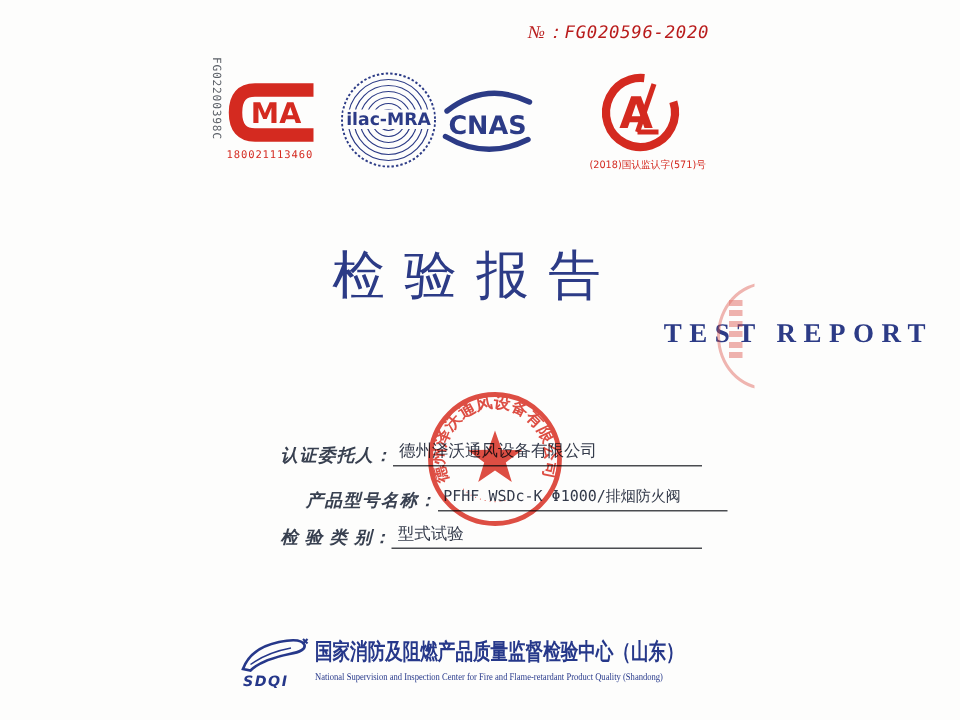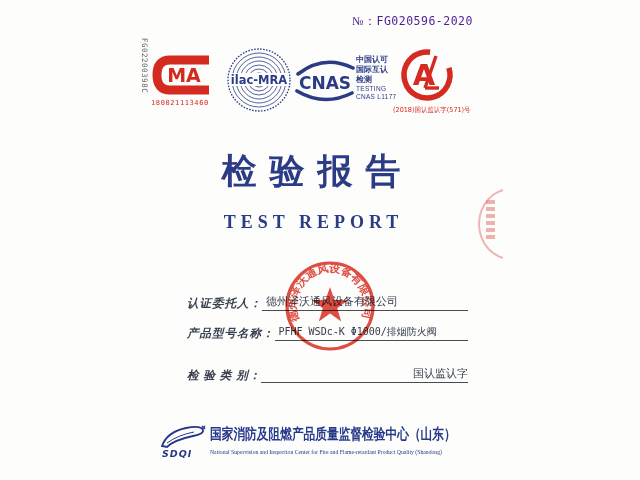--- a/index.html
+++ b/index.html
@@ -1,44 +1,44 @@
 <!DOCTYPE html>
 <html><head>
 <meta charset="utf-8">
 <style>
   html,body{margin:0;padding:0;}
   body{width:640px;height:480px;overflow:hidden;background:#ffffff;
        font-family:"Liberation Serif", serif;}
   .page{position:relative;width:640px;height:480px;background:#fdfdfc;}
 
   
-  .report-no{position:absolute;left:352px;top:13px;font-size:12px;color:#4c1d95;
-             letter-spacing:.5px;}
+  .report-no{position:absolute;left:352px;top:13px;font-size:12px;color:#b91c1c;
+             letter-spacing:.5px;font-style:italic;}
   .report-no .num{font-family:"DejaVu Sans Mono", monospace;font-size:11.5px;}
 
   
   .side-code{position:absolute;left:149px;top:38px;transform:rotate(90deg);
              transform-origin:0 0;font-family:"DejaVu Sans Mono", monospace;
              font-size:7.5px;color:#5a5f66;letter-spacing:.5px;white-space:nowrap;}
 
   
   .mark{position:absolute;}
   .cma-num{position:absolute;left:151px;top:99px;font-family:"DejaVu Sans Mono", monospace;
            font-size:7px;color:#d42a20;letter-spacing:.6px;text-align:center;}
   .cnas-sidetext{position:absolute;left:356px;top:55px;color:#2c3b86;line-height:1.25;}
   .cnas-sidetext .zh{font-size:8px;font-weight:bold;font-family:"DejaVu Sans", sans-serif;}
   .cnas-sidetext .en{font-size:6.5px;font-family:"Liberation Sans", sans-serif;letter-spacing:.3px;}
   .cal-caption{position:absolute;left:393px;top:105px;font-size:6.8px;color:#d42a20;
                font-family:"DejaVu Sans", sans-serif;transform:scaleX(.95);transform-origin:left;}
 
   
-  .title-zh{position:absolute;left:0;top:148px;width:622px;text-align:center;
-            font-family:"DejaVu Sans", sans-serif;font-weight:bold;font-size:35px;
+  .title-zh{position:absolute;left:0;top:160px;width:622px;text-align:center;
+            font-family:"DejaVu Sans", sans-serif;font-weight:normal;font-size:35px;
             color:#2c3b86;letter-spacing:13px;text-indent:13px;}
-  .title-en{position:absolute;left:0;top:212px;width:622px;text-align:center;
+  .title-en{position:absolute;left:0;top:212px;width:622px;text-align:right;
             font-family:"Liberation Serif", serif;font-weight:bold;font-size:18px;
             color:#2c3b86;letter-spacing:5px;text-indent:5px;}
 
   
   .field{position:absolute;left:187px;width:281px;display:flex;align-items:flex-end;}
   .flabel{font-size:11.5px;color:#384050;white-space:nowrap;flex:0 0 auto;
           font-weight:bold;letter-spacing:1px;font-style:italic;}
   .fline{flex:1 1 auto;border-bottom:1px solid #4a4c50;padding:0 0 1px 4px;min-height:15px;}
   .fvalue{font-size:11px;color:#333a4a;white-space:nowrap;}
   .fvalue.model{font-family:"DejaVu Sans Mono","DejaVu Sans",monospace;font-size:10px;}
@@ -93,27 +93,20 @@
     <rect x="3" y="26" width="60" height="13" fill="#fdfdfc"></rect>
     <text x="33" y="36.5" text-anchor="middle" font-family="DejaVu Sans, sans-serif" font-size="11.5" font-weight="bold" fill="#2c3b86">ilac-MRA</text>
   </svg>
 
   <svg class="mark" style="left:294px;top:57px;" width="62" height="46" viewBox="0 0 62 46">
     <path d="M4,17 Q30,-3 59,11" fill="none" stroke="#2c3b86" stroke-width="3.6" stroke-linecap="round"></path>
     <path d="M3,34 Q30,50 58,36" fill="none" stroke="#2c3b86" stroke-width="3.6" stroke-linecap="round"></path>
     <text x="31" y="32" text-anchor="middle" font-family="DejaVu Sans, sans-serif" font-size="17" font-weight="bold" fill="#2c3b86">CNAS</text>
   </svg>
 
-  <div class="cnas-sidetext">
-    <div class="zh">中国认可</div>
-    <div class="zh">国际互认</div>
-    <div class="zh">检测</div>
-    <div class="en">TESTING</div>
-    <div class="en">CNAS L1177</div>
-  </div>
 
   <svg class="mark" style="left:398px;top:47px;" width="58" height="58" viewBox="0 0 58 58">
     <circle cx="29" cy="28" r="23" fill="none" stroke="#d42a20" stroke-width="5.5" stroke-dasharray="118 27" transform="rotate(-18 29 28)"></circle>
     <text x="26" y="38" text-anchor="middle" font-family="DejaVu Sans, sans-serif" font-size="29" font-weight="bold" fill="#d42a20">A</text>
     <line x1="38" y1="9" x2="27" y2="41" stroke="#d42a20" stroke-width="3.4"></line>
     <line x1="27" y1="41" x2="41" y2="41" stroke="#d42a20" stroke-width="3.4"></line>
   </svg>
   <div class="cal-caption">(2018)国认监认字(571)号</div>
 
   <div class="title-zh">检验报告</div>
@@ -121,27 +114,27 @@
 
   <div class="edge-stamp-clip">
     <div class="edge-stamp-circle"></div>
     <div class="edge-stamp-text"></div>
   </div>
 
   <div class="field" style="top:291px;">
     <span class="flabel">认证委托人：</span>
     <span class="fline"><span class="fvalue">德州泽沃通风设备有限公司</span></span>
   </div>
-  <div class="field" style="top:321px;">
+  <div class="field" style="top:321px;margin-left:17px;">
     <span class="flabel">产品型号名称：</span>
     <span class="fline"><span class="fvalue model">PFHF WSDc-K Φ1000/排烟防火阀</span></span>
   </div>
-  <div class="field" style="top:363px;text-align:right;">
+  <div class="field" style="top:346px;">
     <span class="flabel">检 验 类 别：</span>
-    <span class="fline"><span class="fvalue">国认监认字</span></span>
+    <span class="fline"><span class="fvalue">型式试验</span></span>
   </div>
 
   <svg class="stamp" viewBox="0 0 100 100">
     <defs>
       <path id="seal-arc-top" d="M19.2,67.4 A34,34 0 1 1 80.8,67.4" fill="none"></path>
       <path id="seal-arc-bottom" d="M27,74 A33,33 0 0 0 73,74" fill="none"></path>
     </defs>
     <circle cx="50" cy="53" r="43" fill="none" stroke="#dc3a2f" stroke-width="3.2"></circle>
     <text font-family="DejaVu Sans, sans-serif" font-size="10.5" font-weight="bold" fill="#dc3a2f">
       <textPath href="#seal-arc-top" startOffset="0" textLength="134" lengthAdjust="spacingAndGlyphs">德州泽沃通风设备有限公司</textPath>

